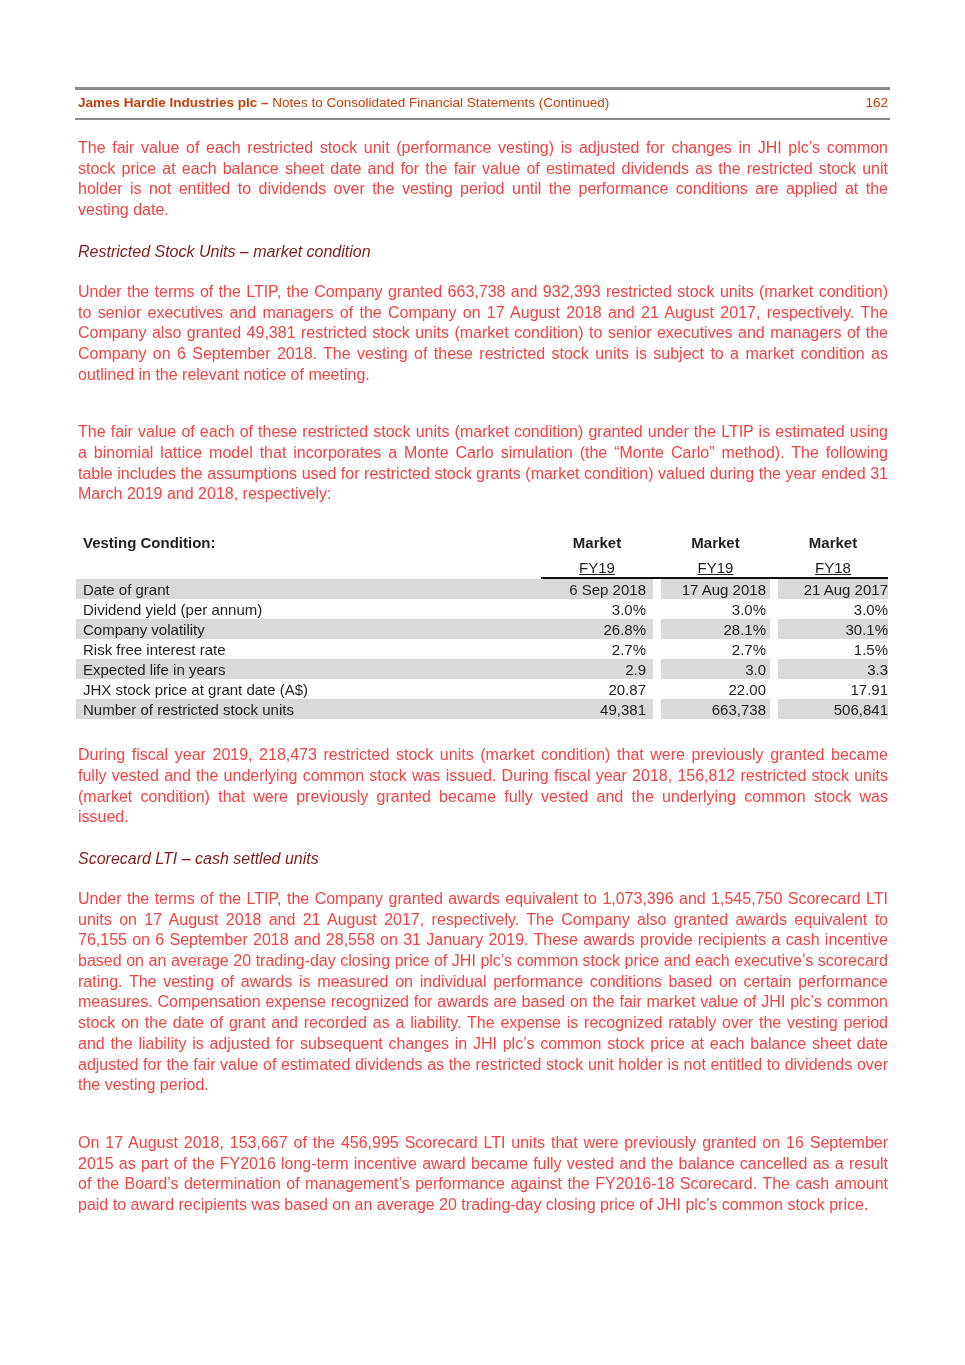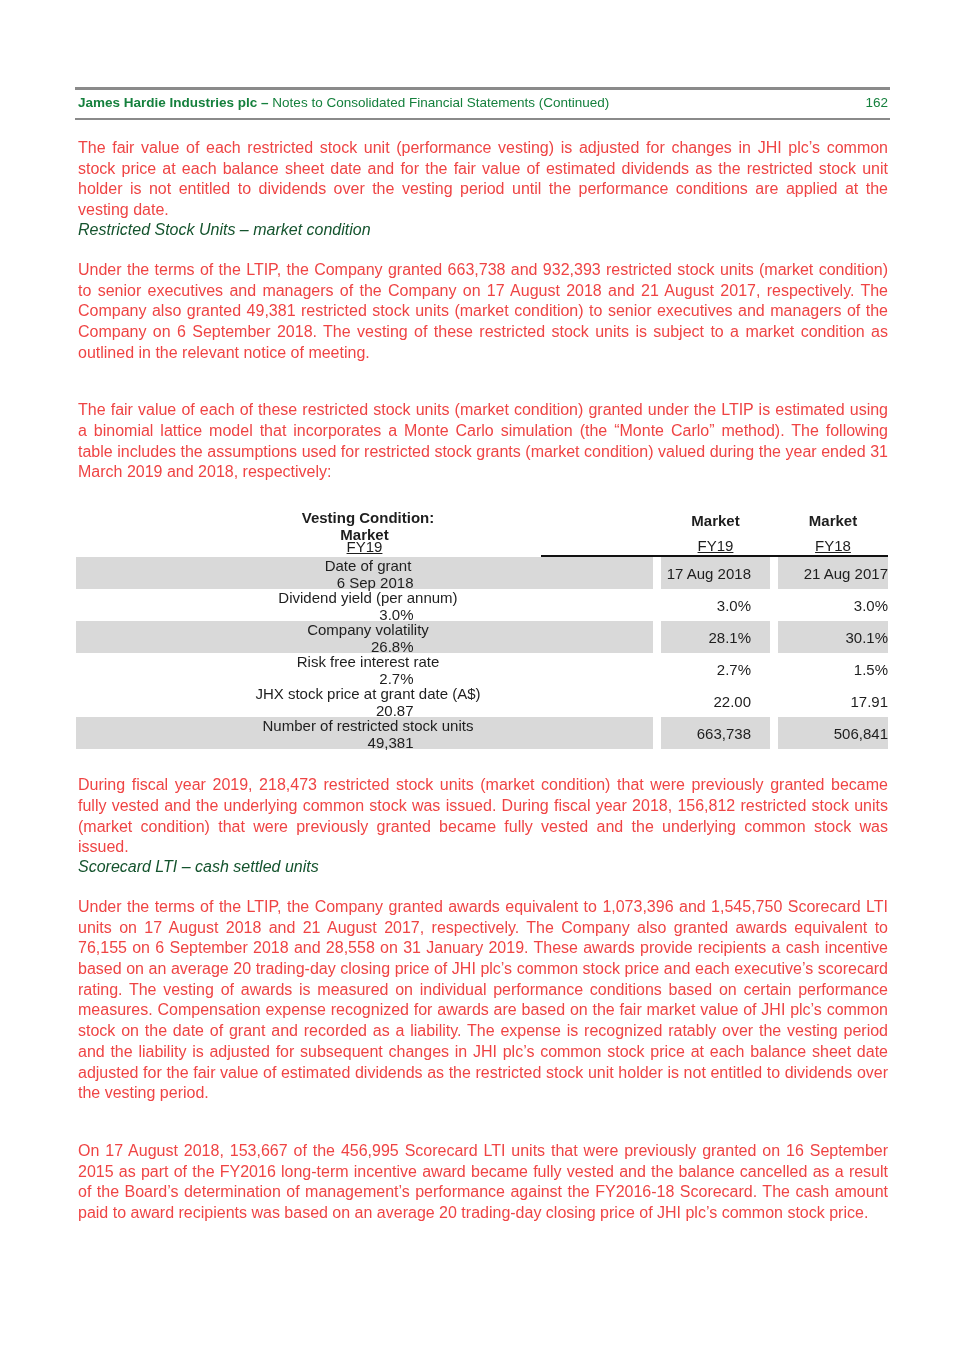--- a/index.html
+++ b/index.html
@@ -13,62 +13,63 @@
     color: #1e1e1e;
     overflow: hidden;
   }
   .rule { position: absolute; left: 75px; width: 815px; }
   .rule-top { top: 87px; height: 3px; background: #8a8a8a; }
   .rule-bottom { top: 118px; height: 2px; background: #8a8a8a; }
   .page-header {
     position: absolute;
     left: 78px; top: 95px; width: 810px;
     display: flex; justify-content: space-between; align-items: baseline;
-    font-size: 13.5px; color: #15803d;
+    font-size: 13.5px; color: #c2410c;
   }
   .ph-company { font-weight: bold; }
   .ph-sub { font-weight: normal; }
   .content {
     position: absolute;
     left: 78px; top: 138px; width: 810px;
   }
   .para {
     font-size: 16px;
     line-height: 20.7px;
     text-align: justify;
     color: #ef4444;
   }
   .para + .para { margin-top: 37px; }
   .section-heading {
     font-size: 16px;
     font-style: italic;
     font-weight: normal;
+    margin-top: 22px;
     margin-bottom: 21px;
-    color: #14532d;
+    color: #7f1d1d;
   }
   
   .vtable { width: 812px; margin-top: 26px; margin-left: -2px; font-size: 15px; margin-bottom: 26px; }
-  .vt-row { display: flex; align-items: center; height: 32px; }
+  .vt-row { display: flex; align-items: center; height: 20px; }
   .vt-hrow1 { height: 26px; align-items: flex-end; padding-bottom: 3px; }
   .vt-hrow2 { height: 20px; align-items: flex-start; text-decoration: underline; }
   .vt-cell-a {
     width: 577px; height: 100%;
-    display: flex; justify-content: space-between; align-items: center; flex-direction: column;
+    display: flex; justify-content: space-between; align-items: center;
   }
   .vt-label { padding-left: 7px; white-space: nowrap; }
   .vt-v1 { width: 112px; text-align: center; white-space: nowrap; }
   .vt-v1.vt-num { text-align: right; padding-right: 7px; }
   .vt-cell-b, .vt-cell-c {
     height: 100%;
     display: flex; align-items: center; justify-content: center;
     white-space: nowrap;
   }
   .vt-cell-b { width: 109px; margin-left: 8px; }
   .vt-cell-c { width: 110px; margin-left: 8px; }
-  .vt-num-b { justify-content: flex-end; padding-right: 19px; }
+  .vt-num-b { justify-content: flex-end; padding-right: 4px; }
   .vt-num-c { justify-content: flex-end; padding-right: 0; }
   .vt-bold { font-weight: bold; }
   .vt-headline { margin-left: 465px; width: 347px; height: 2px; background: #111111; }
   .shaded .vt-cell-a, .shaded .vt-cell-b, .shaded .vt-cell-c { background: #d9d9d9; }
 </style>
 </head>
 <body>
 
 <div class="page">
 
@@ -145,20 +146,28 @@
 
       <div class="vt-row">
         <div class="vt-cell-a">
           <span class="vt-label">Risk free interest rate</span>
           <span class="vt-v1 vt-num">2.7%</span>
         </div>
         <div class="vt-cell-b vt-num-b">2.7%</div>
         <div class="vt-cell-c vt-num-c">1.5%</div>
       </div>
 
+      <div class="vt-row shaded">
+        <div class="vt-cell-a">
+          <span class="vt-label">Expected life in years</span>
+          <span class="vt-v1 vt-num">2.9</span>
+        </div>
+        <div class="vt-cell-b vt-num-b">3.0</div>
+        <div class="vt-cell-c vt-num-c">3.3</div>
+      </div>
 
       <div class="vt-row">
         <div class="vt-cell-a">
           <span class="vt-label">JHX stock price at grant date (A$)</span>
           <span class="vt-v1 vt-num">20.87</span>
         </div>
         <div class="vt-cell-b vt-num-b">22.00</div>
         <div class="vt-cell-c vt-num-c">17.91</div>
       </div>
 

